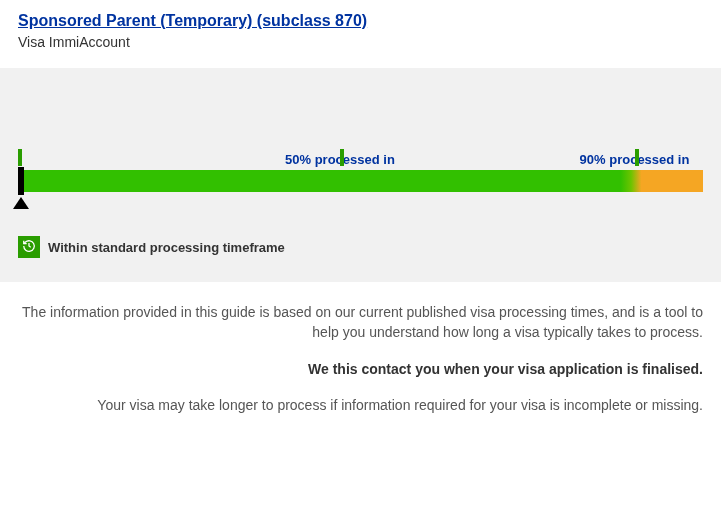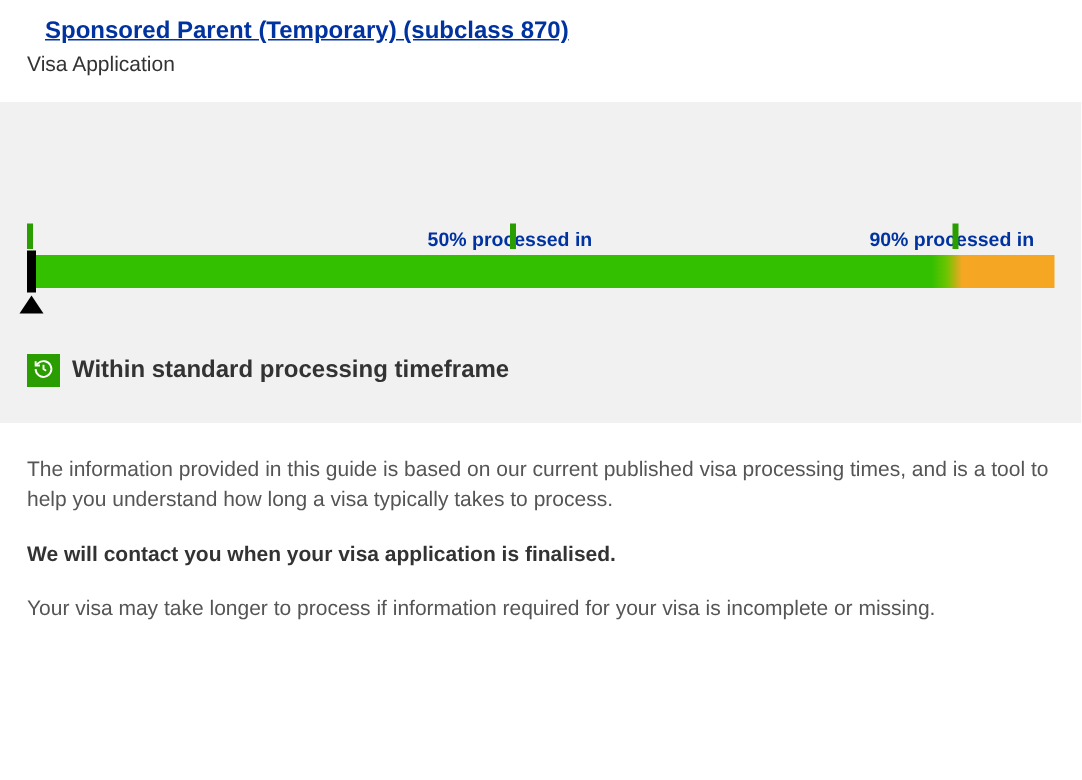--- a/index.html
+++ b/index.html
@@ -12,21 +12,20 @@
   }
   .header {
     padding: 12px 18px 18px 18px;
   }
   .title-link {
     color: #0033A0;
     font-weight: bold;
     font-size: 16px;
     text-decoration: underline;
     cursor: pointer;
-    margin-left: 12px;
   }
   .subtitle {
     color: #333;
     font-size: 14px;
     margin-top: 4px;
   }
   .gray-panel {
     background: #f1f1f1;
     padding: 30px 18px 24px 18px;
     margin: 0;
@@ -97,47 +96,48 @@
     width: 22px;
     height: 22px;
     background: #2a9d00;
     display: flex;
     align-items: center;
     justify-content: center;
   }
   .status-badge svg { width: 14px; height: 14px; }
   .status-text {
     font-weight: bold;
-    font-size: 16px;
+    font-size: 13px;
     color: #333;
   }
   .body-text {
     padding: 20px 18px 16px 18px;
     color: #555;
     font-size: 14px;
     line-height: 1.45;
+    text-align: right;
   }
   .body-text p { margin-bottom: 16px; }
   .body-text p:last-child { margin-bottom: 16px; }
   .inline-link {
     color: #0033A0;
     text-decoration: underline;
     cursor: pointer;
   }
   .bold-line {
     font-weight: bold;
     color: #333;
   }
 </style>
 </head>
 <body>
 
 <div class="header">
   <a class="title-link">Sponsored Parent (Temporary) (subclass 870)</a>
-  <div class="subtitle">Visa Application</div>
+  <div class="subtitle">Visa ImmiAccount</div>
 </div>
 
 <div class="gray-panel">
   <div class="chart-wrapper">
 
     <div class="labels">
       <div class="tick-label first" style="left:0; top:20px;">
         <span>0 Days</span>
       </div>
       <div class="tick-label" style="left:47%; top:4px;">
@@ -169,15 +169,15 @@
           <polyline points="12,7 12,12 15,14"></polyline>
         </svg>
       </span>
     </div>
     <div class="status-text">Within standard processing timeframe</div>
   </div>
 </div>
 
 <div class="body-text">
   <p>The information provided in this guide is based on our current published visa processing times, and is a tool to help you understand how long a visa typically takes to process.</p>
-  <p class="bold-line">We will contact you when your visa application is finalised.</p>
+  <p class="bold-line">We this contact you when your visa application is finalised.</p>
   <p>Your visa may take longer to process if information required for your visa is incomplete or missing.</p>
 </div>
 
 </body></html>

